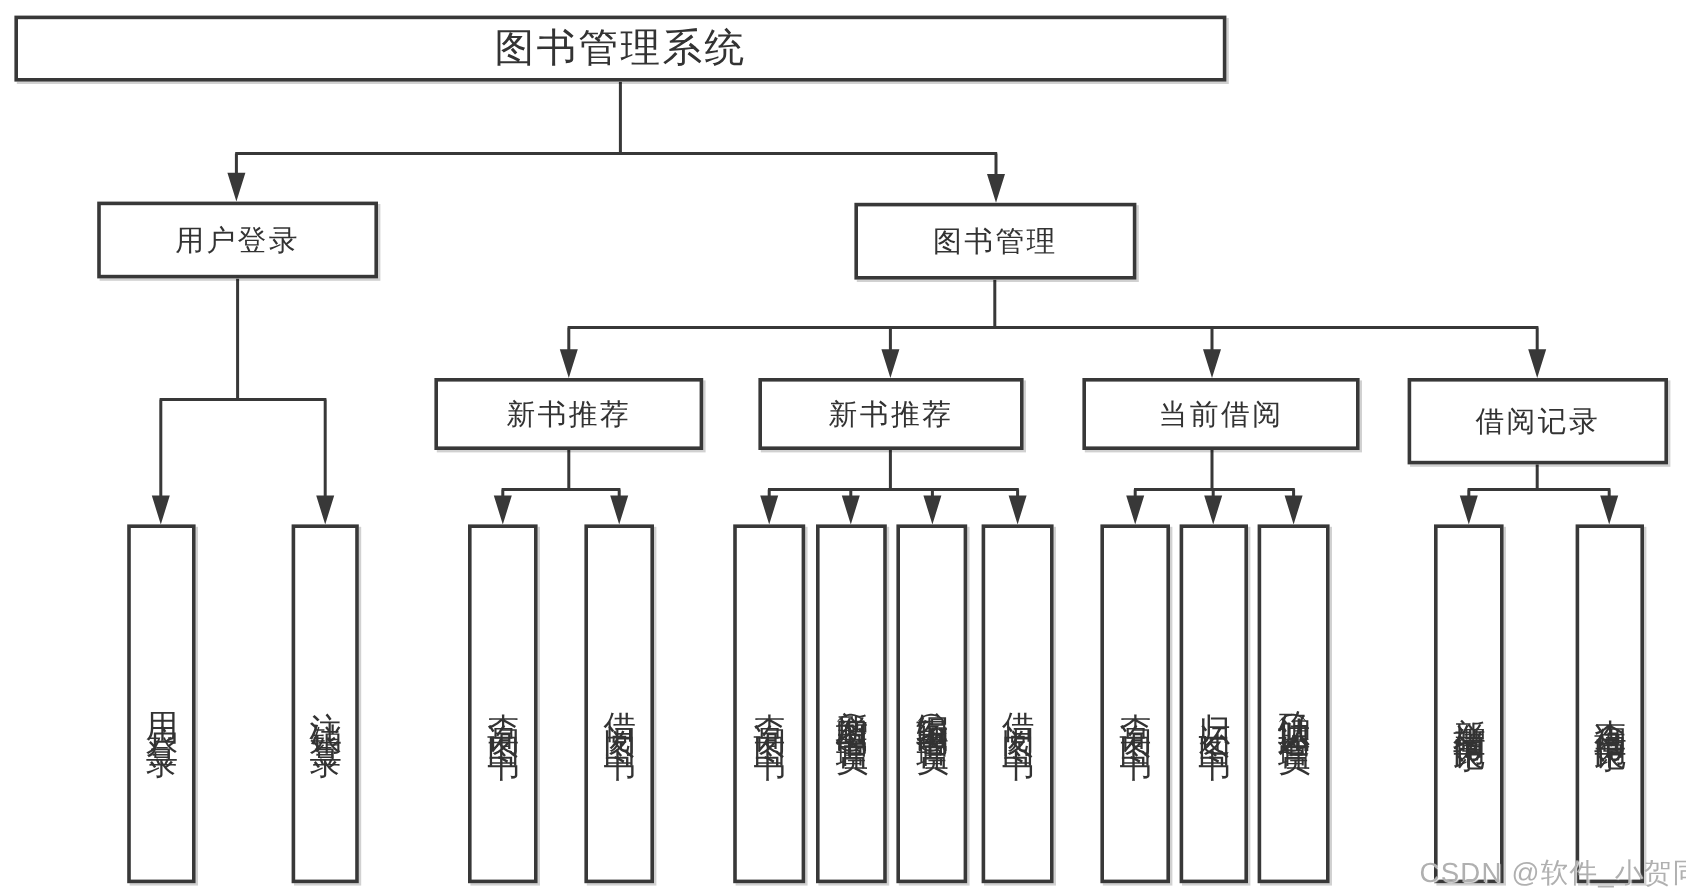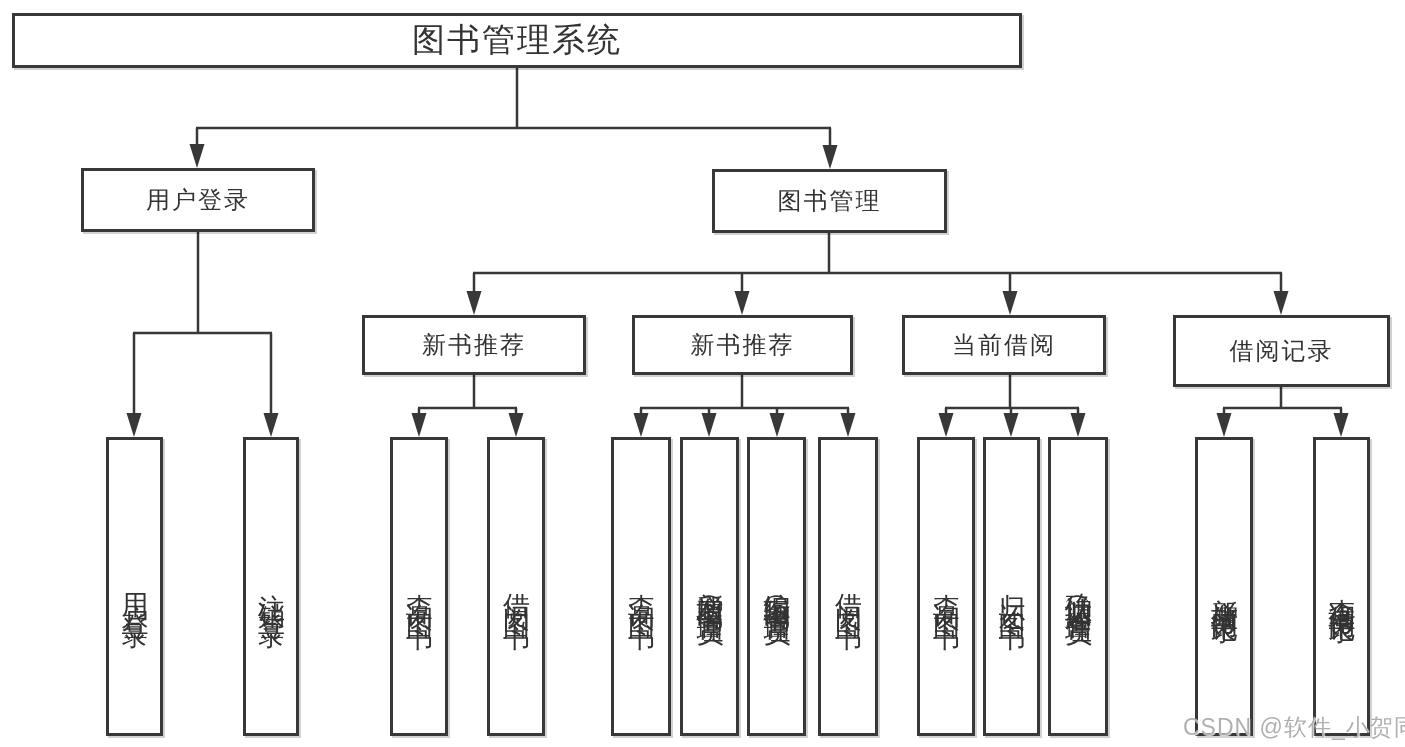--- a/index.html
+++ b/index.html
@@ -104,21 +104,21 @@
   <div class="box hbox" style="left:362px;top:315px;width:224px;height:60px;">
     <span class="label">新书推荐</span>
   </div>
 
   <div class="box hbox" style="left:712px;top:169px;width:235px;height:64px;">
     <span class="label">图书管理</span>
   </div>
   <div class="box hbox" style="left:632px;top:315px;width:221px;height:60px;">
     <span class="label">新书推荐</span>
   </div>
-  <div class="box hbox" style="left:902px;top:315px;width:204px;height:60px;text-align:center;">
+  <div class="box hbox" style="left:902px;top:315px;width:231px;height:60px;text-align:center;">
     <span class="label">当前借阅</span>
   </div>
   <div class="box hbox" style="left:1173px;top:315px;width:217px;height:72px;">
     <span class="label">借阅记录</span>
   </div>
 
   <div class="box leaf loose" style="left:106px;top:437px;width:57px;height:299px;">
     <span class="label">用户登录</span>
   </div>
   <div class="box leaf loose" style="left:243px;top:437px;width:56px;height:299px;">

